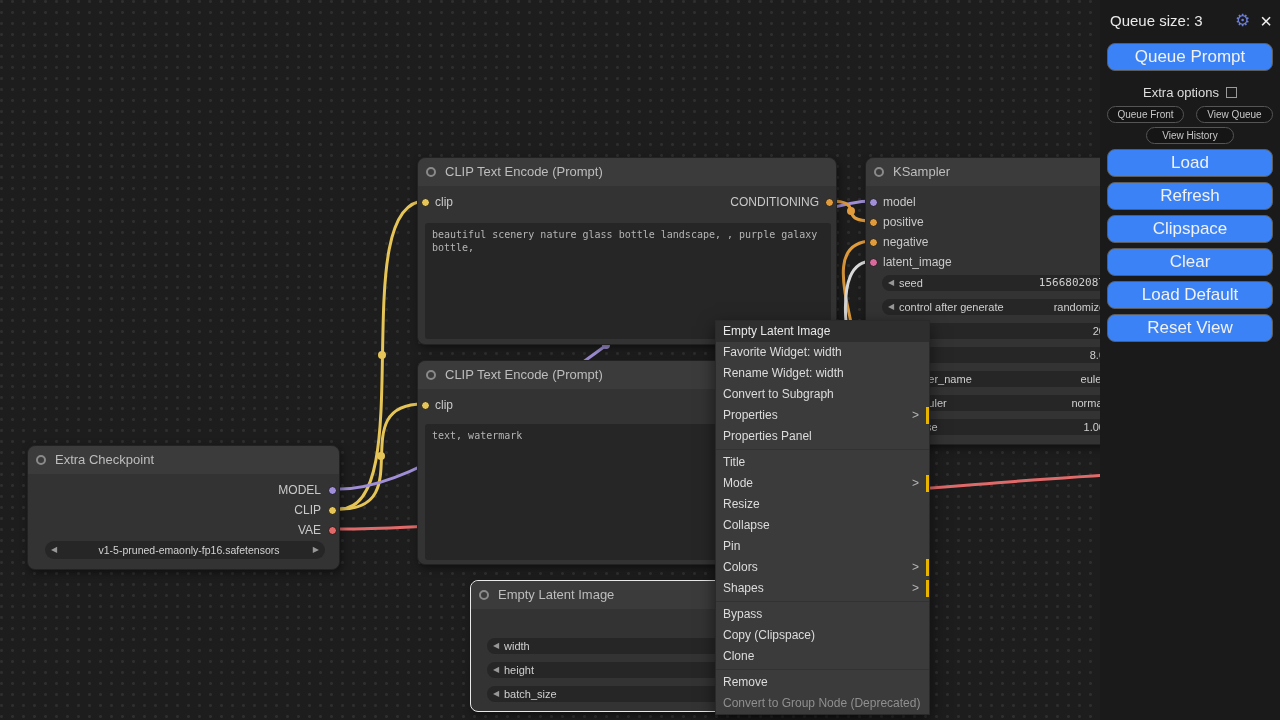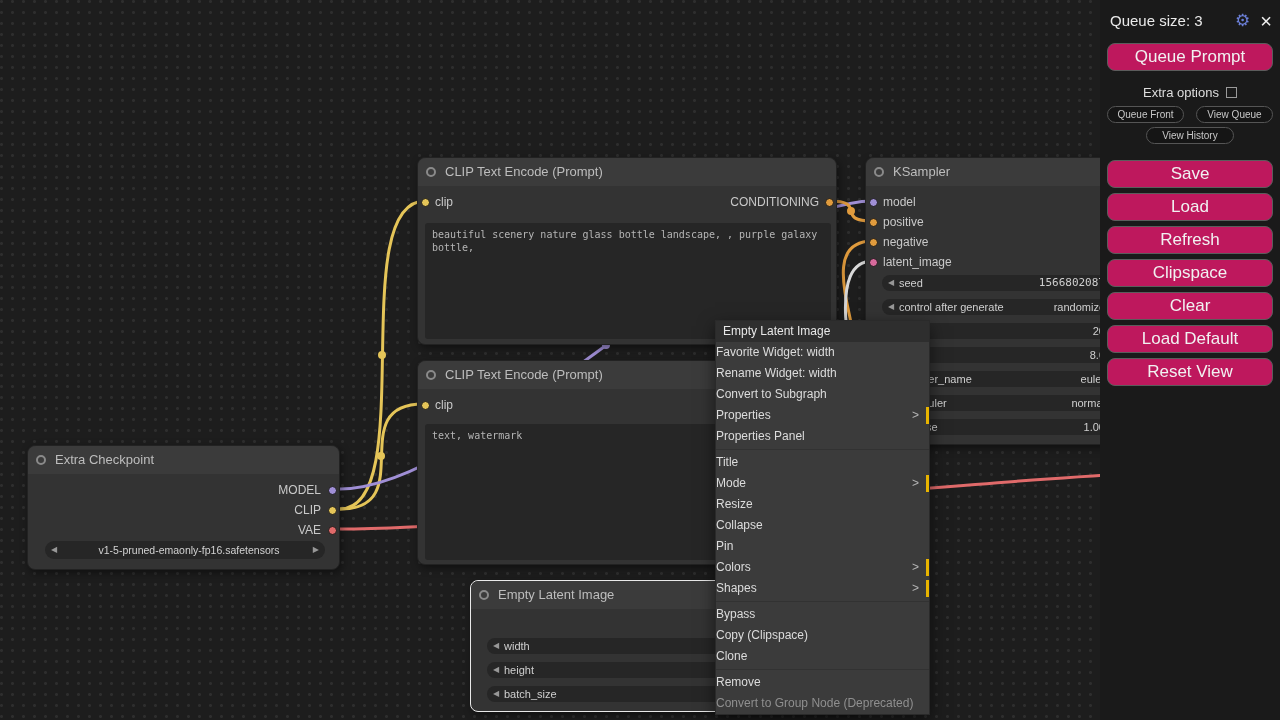--- a/index.html
+++ b/index.html
@@ -53,38 +53,38 @@
   .pill.tall { height:18px; line-height:18px; border-radius:9px; }
 
   
   .ctx {
     position:absolute; left:715px; top:320px; width:215px; z-index:8;
     background:#3b3b3b; border:1px solid #2a2a2a;
     box-shadow: 0 6px 16px rgba(0,0,0,.55);
     font-size:12px; color:#dcdcdc;
   }
   .ctx-header { height:21px; line-height:21px; padding-left:7px; background:#2e2e2e; color:#e8e8e8; }
-  .ctx-item { height:21px; line-height:21px; padding-left:0; position:relative; cursor:default; white-space:nowrap; }
+  .ctx-item { height:21px; line-height:21px; padding-left:7px; position:relative; cursor:default; white-space:nowrap; }
   .ctx-item.disabled { color:#8f8f8f; }
   .ctx-arrow { position:absolute; right:10px; color:#b5b5b5; }
   .ctx-bar { position:absolute; right:0; top:2px; width:3px; height:17px; background:#e8b400; }
   .ctx-sep { height:1px; background:#323232; margin:2px 0; }
 
   
   .panel {
     position:absolute; right:0; top:0; width:180px; height:720px; z-index:9;
     background:#1a1a1a; padding:0 6px;
   }
   .panel-top { display:flex; align-items:center; padding:10px 2px 4px 4px; }
   .panel-top .qsize { flex:1; font-size:15px; color:#eaeaea; }
   .gear { font-size:17px; color:#6b7fd7; margin-right:10px; cursor:pointer; }
   .xclose { font-size:20px; color:#f0f0f0; line-height:16px; cursor:pointer; }
   .btn-big {
     display:block; width:166px; height:28px; margin:5px auto 0;
-    background:#be185d; border:1px solid #5c5c5c; border-radius:8px;
+    background:#3b82f6; border:1px solid #5c5c5c; border-radius:8px;
     color:#f1f1f1; font-size:17px; text-align:center; line-height:25px; cursor:pointer;
   }
   .btn-big.first { margin-top:8px; }
   .extra-row { display:flex; justify-content:center; align-items:center; margin-top:14px; font-size:13px; color:#dedede; }
   .extra-row input {
     appearance:none; -webkit-appearance:none; width:11px; height:11px; margin-left:7px;
     border:1px solid #9a9a9a; background:#1a1a1a; cursor:pointer;
   }
   .small-row { display:flex; gap:12px; margin-top:6px; padding:0 1px; }
   .btn-small {
@@ -293,20 +293,19 @@
     <span>Extra options</span>
     <input type="checkbox" style="">
   </div>
   <div class="small-row">
     <div class="btn-small">Queue Front</div>
     <div class="btn-small">View Queue</div>
   </div>
   <div class="vh-row">
     <div class="btn-small">View History</div>
   </div>
-  <div class="btn-big gap-buttons">Save</div>
   <div class="btn-big">Load</div>
   <div class="btn-big">Refresh</div>
   <div class="btn-big">Clipspace</div>
   <div class="btn-big">Clear</div>
   <div class="btn-big">Load Default</div>
   <div class="btn-big">Reset View</div>
 </div>
 
 </body></html>

